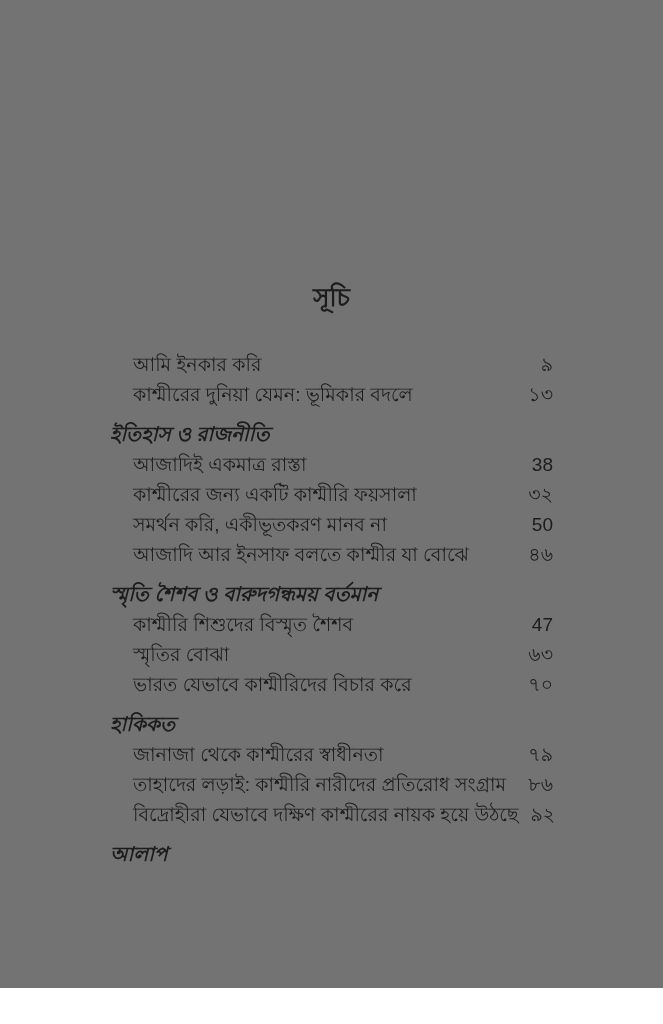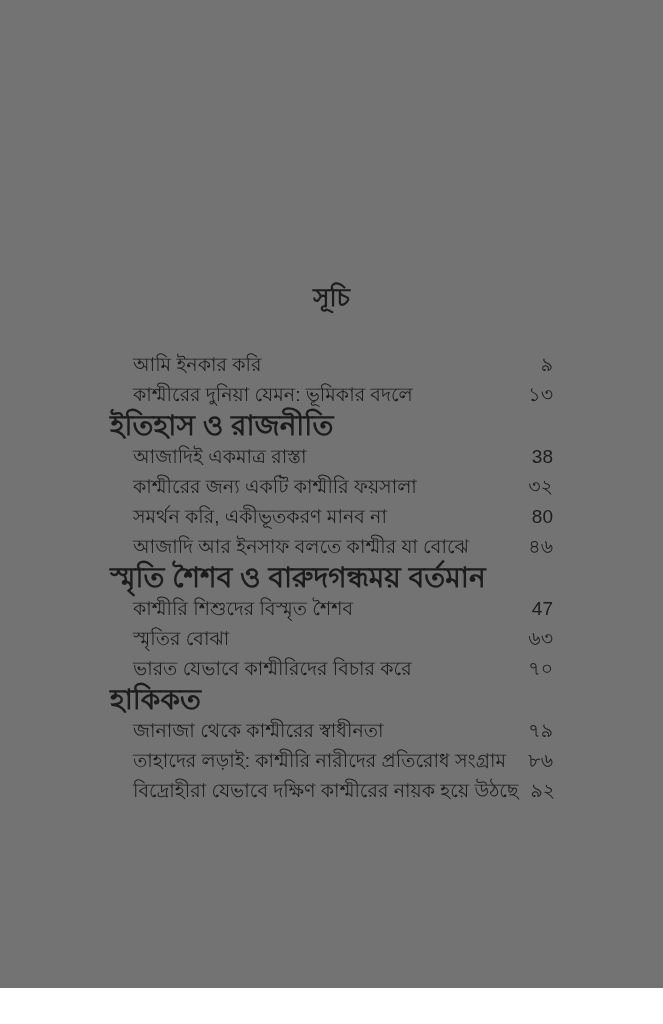--- a/index.html
+++ b/index.html
@@ -25,24 +25,25 @@
     line-height: 34px;
     margin: 0 0 36px 0;
   }
   .toc {
     margin: 0 110px;
   }
   .toc-group {
     margin: 0;
   }
   .toc-heading {
-    font-size: 28px;
+    font-size: 20px;
     font-weight: bold;
     line-height: 32px;
-    margin-top: 0;
+    margin-top: 8px;
+    font-style: italic;
   }
   .toc-row {
     display: flex;
     justify-content: space-between;
     align-items: flex-end;
     font-size: 19px;
     line-height: 30px;
     padding-left: 23px;
   }
   .entry-label {
@@ -80,21 +81,21 @@
       <div class="toc-row">
         <span class="entry-label">আজাদিই একমাত্র রাস্তা</span>
         <span class="entry-page">38</span>
       </div>
       <div class="toc-row">
         <span class="entry-label">কাশ্মীরের জন্য একটি কাশ্মীরি ফয়সালা</span>
         <span class="entry-page">৩২</span>
       </div>
       <div class="toc-row">
         <span class="entry-label">সমর্থন করি, একীভূতকরণ মানব না</span>
-        <span class="entry-page">80</span>
+        <span class="entry-page">50</span>
       </div>
       <div class="toc-row">
         <span class="entry-label">আজাদি আর ইনসাফ বলতে কাশ্মীর যা বোঝে</span>
         <span class="entry-page">৪৬</span>
       </div>
     </div>
 
     <div class="toc-group">
       <div class="toc-heading">স্মৃতি শৈশব ও বারুদগন্ধময় বর্তমান</div>
       <div class="toc-row">
@@ -121,16 +122,17 @@
         <span class="entry-label">তাহাদের লড়াই: কাশ্মীরি নারীদের প্রতিরোধ সংগ্রাম</span>
         <span class="entry-page">৮৬</span>
       </div>
       <div class="toc-row">
         <span class="entry-label">বিদ্রোহীরা যেভাবে দক্ষিণ কাশ্মীরের নায়ক হয়ে উঠছে</span>
         <span class="entry-page">৯২</span>
       </div>
     </div>
 
     <div class="toc-group">
+      <div class="toc-heading">আলাপ</div>
     </div>
 
   </div>
 </div>
 
 </body></html>

